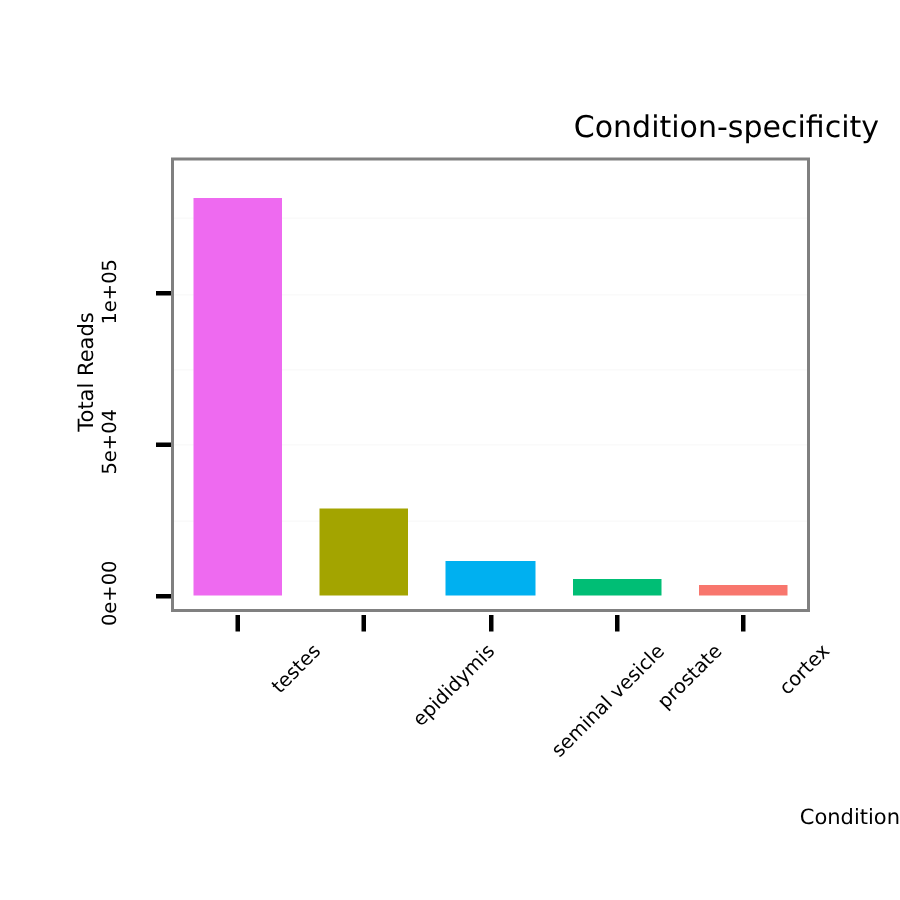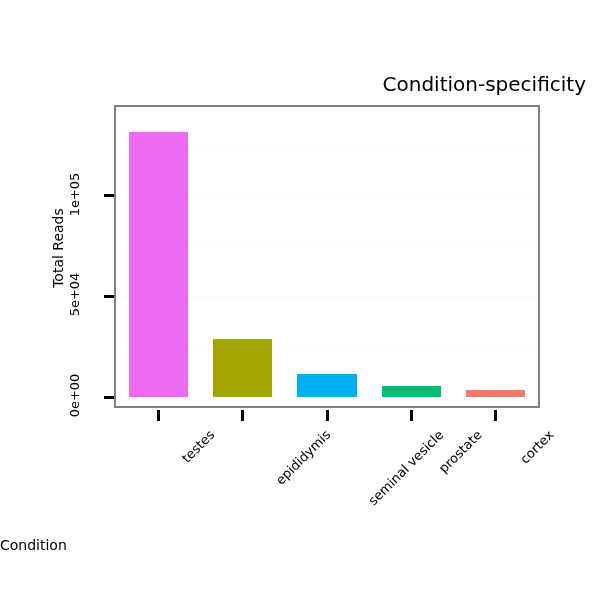--- a/index.html
+++ b/index.html
@@ -104,21 +104,21 @@
     white-space: nowrap;
     transform: rotate(-45deg);
     transform-origin: right top;
     text-align: right;
   }
   #x-axis-title {
     position: absolute;
     left: 0;
     top: 537px;
     width: 600px;
-    text-align: left;
+    text-align: right;
     font-size: 14px;
     color: #000000;
   }
 </style>
 </head>
 <body>
 
 <div id="root">
 
   <div id="chart-title">Condition-specificity</div>

